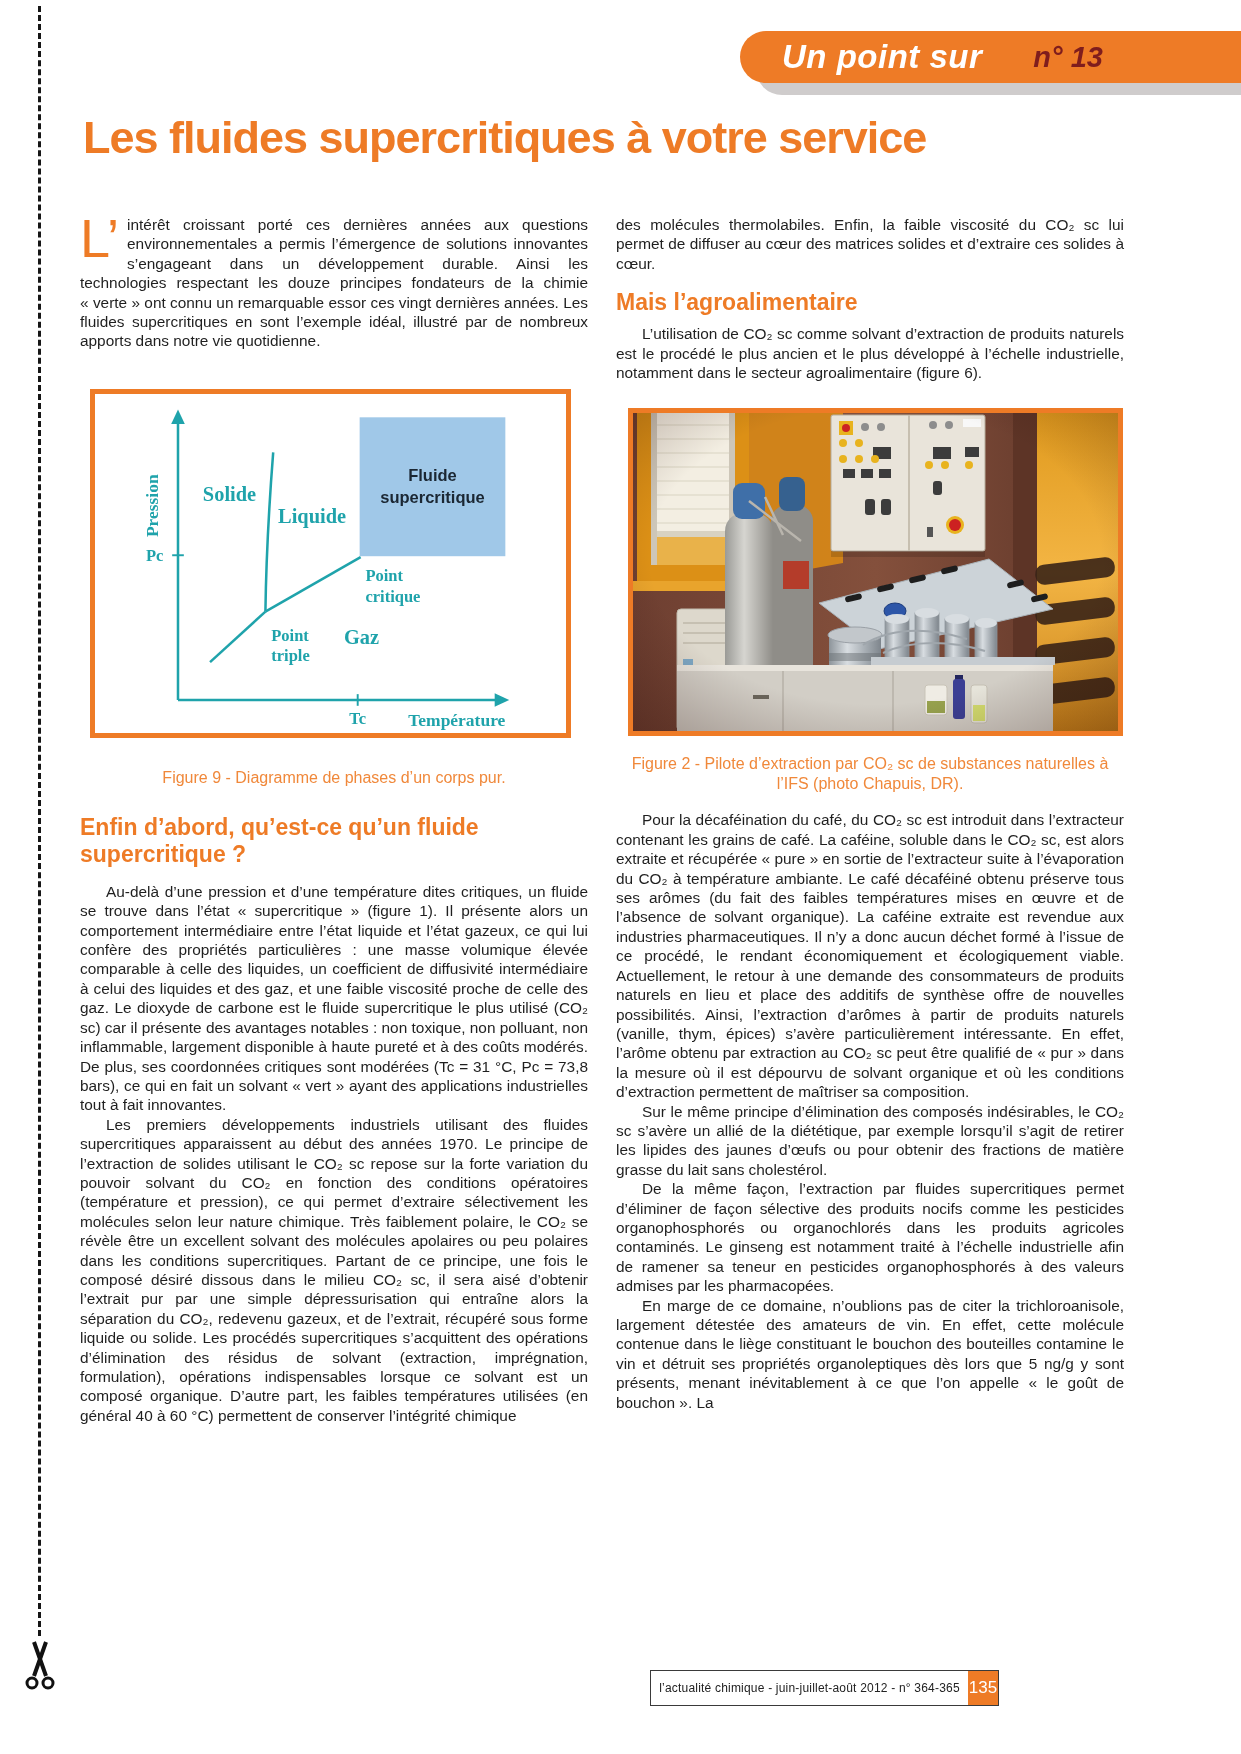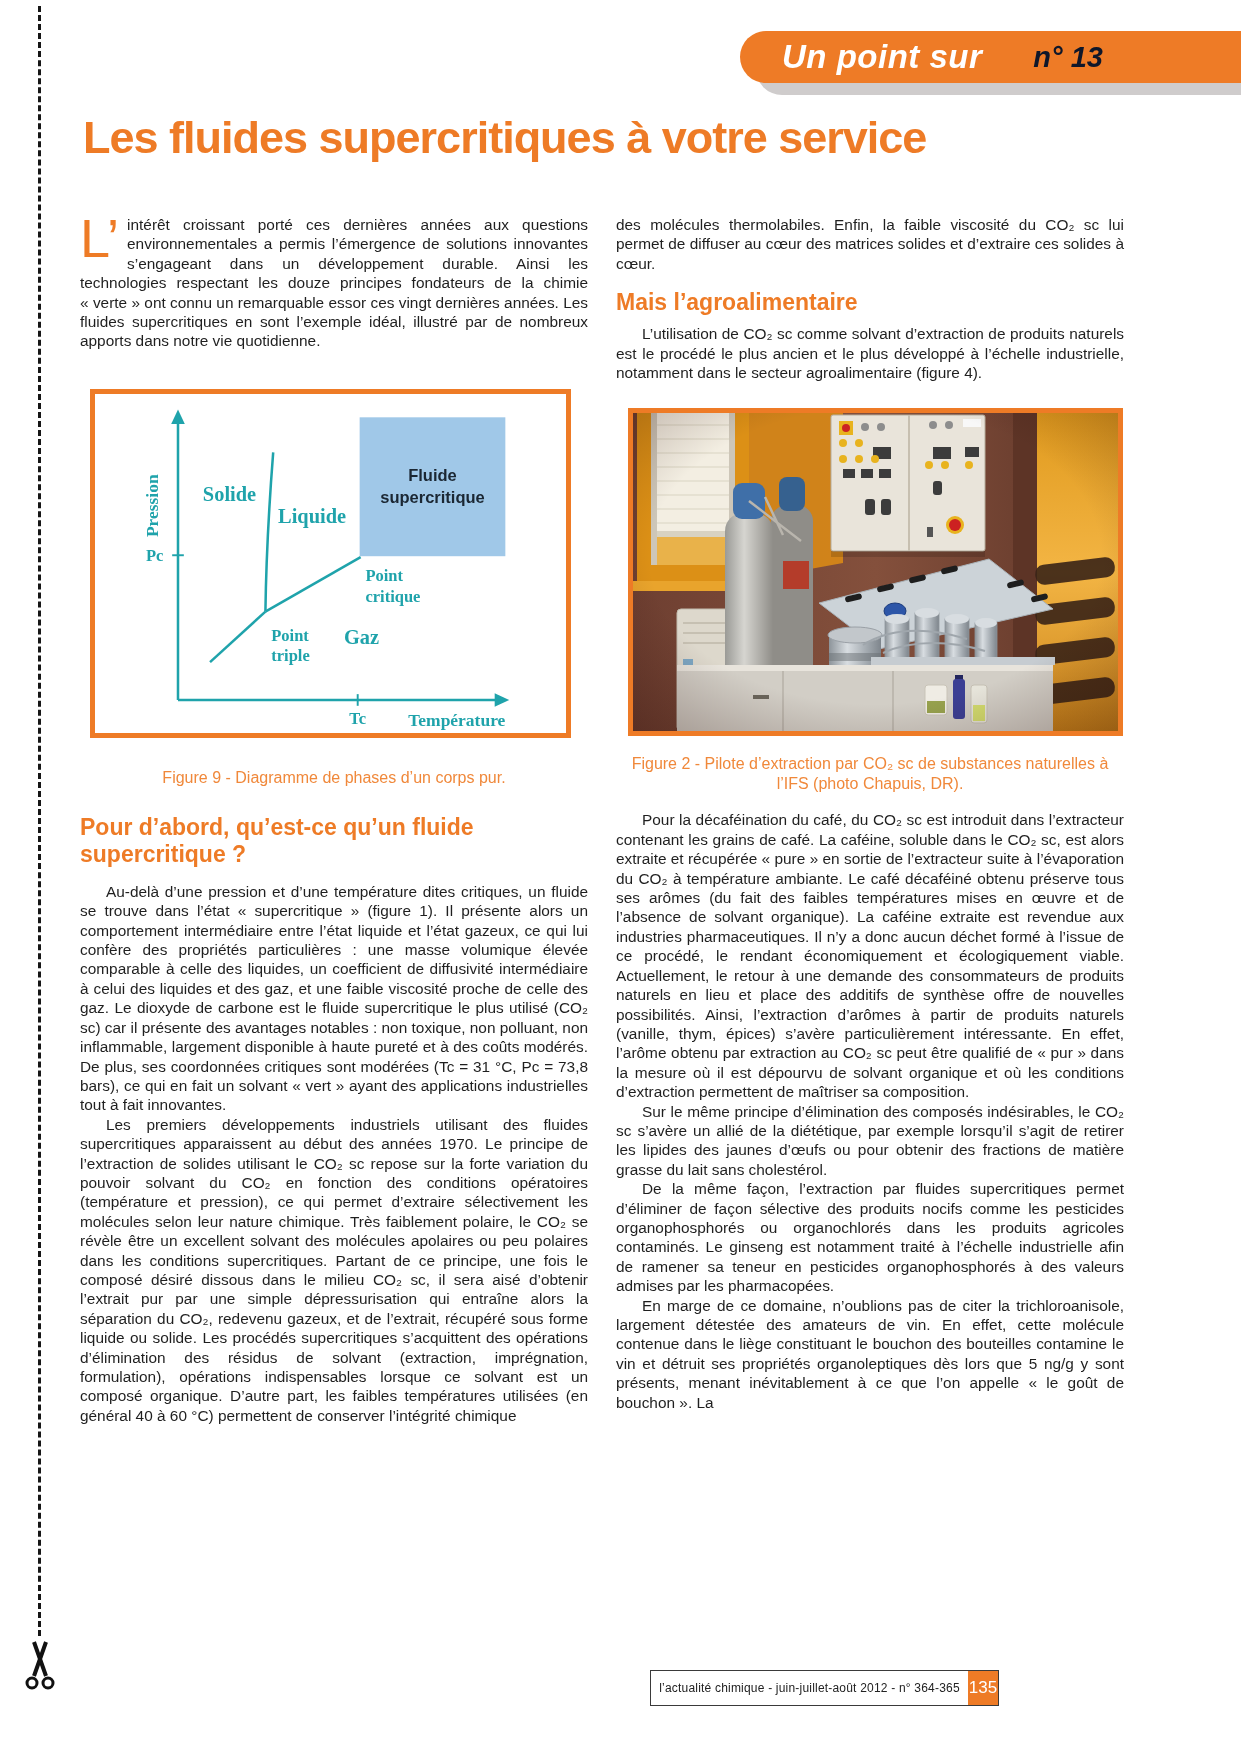--- a/index.html
+++ b/index.html
@@ -19,21 +19,21 @@
   
   .banner{
     position:absolute;left:740px;right:0;top:31px;height:52px;background:var(--orange);
     border-radius:27px 0 0 27px;box-shadow:16px 12px 0 #cfcccc;
   }
   .banner .label{
     position:absolute;left:42px;top:0;line-height:52px;color:#fff;
     font-size:33px;font-weight:bold;font-style:italic;letter-spacing:.5px;
   }
   .banner .num{
-    position:absolute;right:138px;top:0;line-height:52px;color:#0f172a;
+    position:absolute;right:138px;top:0;line-height:52px;color:#7f1d1d;
     font-size:29px;font-weight:bold;font-style:italic;
   }
   .main-title{
     position:absolute;left:83px;top:112px;width:1080px;color:var(--orange);
     font-size:45px;font-weight:bold;letter-spacing:-1px;white-space:nowrap;
   }
   
   .col{position:absolute;top:215px;width:508px;font-size:15.4px;line-height:19.4px;text-align:justify;}
   .col-left{left:80px;}
   .col-right{left:616px;}
@@ -127,29 +127,29 @@
         <text x="343" y="90" text-anchor="middle" font-family="Liberation Sans, sans-serif" font-weight="bold" font-size="17" fill="#1b2733">Fluide</text>
         <text x="343" y="112" text-anchor="middle" font-family="Liberation Sans, sans-serif" font-weight="bold" font-size="17" fill="#1b2733">supercritique</text>
         <text x="274" y="193" font-family="Liberation Serif, serif" font-weight="bold" font-size="17" fill="#1fa3ab">Point</text>
         <text x="274" y="214" font-family="Liberation Serif, serif" font-weight="bold" font-size="17" fill="#1fa3ab">critique</text>
         <text x="177" y="254" font-family="Liberation Serif, serif" font-weight="bold" font-size="17" fill="#1fa3ab">Point</text>
         <text x="177" y="275" font-family="Liberation Serif, serif" font-weight="bold" font-size="17" fill="#1fa3ab">triple</text>
       </svg>
     </div>
     <p class="fig-caption">Figure 9 - Diagramme de phases d’un corps pur.</p>
 
-    <div class="h-orange h1-left">Pour d’abord, qu’est-ce qu’un fluide supercritique ?</div>
+    <div class="h-orange h1-left">Enfin d’abord, qu’est-ce qu’un fluide supercritique ?</div>
     <p class="para">Au-delà d’une pression et d’une température dites critiques, un fluide se trouve dans l’état «&nbsp;supercritique&nbsp;» (figure 1). Il présente alors un comportement intermédiaire entre l’état liquide et l’état gazeux, ce qui lui confère des propriétés particulières : une masse volumique élevée comparable à celle des liquides, un coefficient de diffusivité intermédiaire à celui des liquides et des gaz, et une faible viscosité proche de celle des gaz. Le dioxyde de carbone est le fluide supercritique le plus utilisé (CO₂ sc) car il présente des avantages notables : non toxique, non polluant, non inflammable, largement disponible à haute pureté et à des coûts modérés. De plus, ses coordonnées critiques sont modérées (Tc = 31 °C, Pc = 73,8 bars), ce qui en fait un solvant «&nbsp;vert&nbsp;» ayant des applications industrielles tout à fait innovantes.</p>
     <p class="para">Les premiers développements industriels utilisant des fluides supercritiques apparaissent au début des années 1970. Le principe de l’extraction de solides utilisant le CO₂ sc repose sur la forte variation du pouvoir solvant du CO₂ en fonction des conditions opératoires (température et pression), ce qui permet d’extraire sélectivement les molécules selon leur nature chimique. Très faiblement polaire, le CO₂ se révèle être un excellent solvant des molécules apolaires ou peu polaires dans les conditions supercritiques. Partant de ce principe, une fois le composé désiré dissous dans le milieu CO₂ sc, il sera aisé d’obtenir l’extrait pur par une simple dépressurisation qui entraîne alors la séparation du CO₂, redevenu gazeux, et de l’extrait, récupéré sous forme liquide ou solide. Les procédés supercritiques s’acquittent des opérations d’élimination des résidus de solvant (extraction, imprégnation, formulation), opérations indispensables lorsque ce solvant est un composé organique. D’autre part, les faibles températures utilisées (en général 40 à 60 °C) permettent de conserver l’intégrité chimique</p>
   </div>
 
   <div class="col col-right">
     <p class="para noindent">des molécules thermolabiles. Enfin, la faible viscosité du CO₂ sc lui permet de diffuser au cœur des matrices solides et d’extraire ces solides à cœur.</p>
     <div class="h-orange h-right">Mais l’agroalimentaire</div>
-    <p class="para">L’utilisation de CO₂ sc comme solvant d’extraction de produits naturels est le procédé le plus ancien et le plus développé à l’échelle industrielle, notamment dans le secteur agroalimentaire (figure 4).</p>
+    <p class="para">L’utilisation de CO₂ sc comme solvant d’extraction de produits naturels est le procédé le plus ancien et le plus développé à l’échelle industrielle, notamment dans le secteur agroalimentaire (figure 6).</p>
 
     <div class="fig2">
       <svg width="485" height="318" viewBox="0 0 485 318">
         <defs>
           <linearGradient id="wall" x1="0" y1="0" x2="1" y2="0">
             <stop offset="0" stop-color="#6e3f31"></stop>
               <stop offset="0.5" stop-color="#84503c"></stop>
               <stop offset="1" stop-color="#5e3528"></stop>
           </linearGradient>
           <linearGradient id="amber" x1="0" y1="0" x2="0" y2="1">

